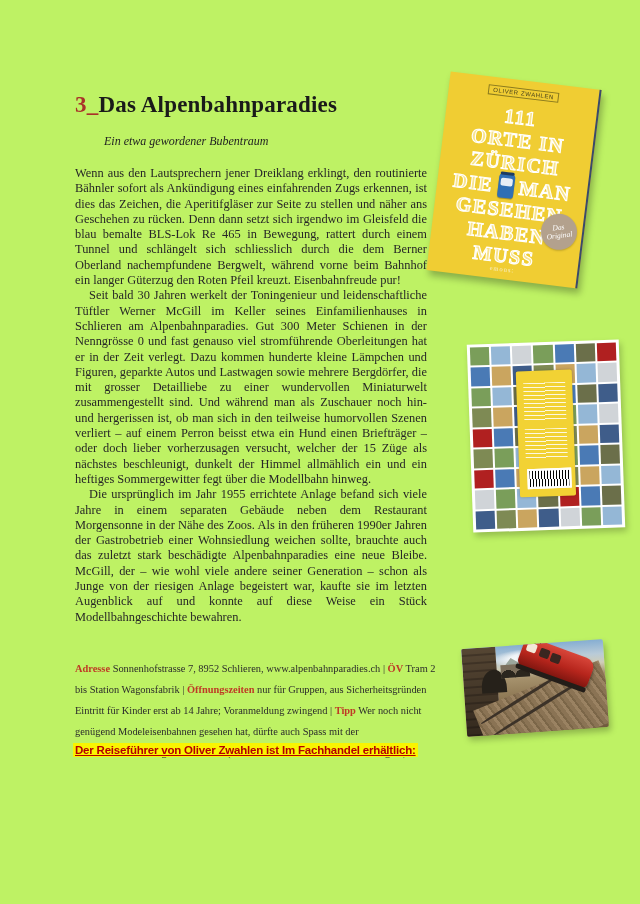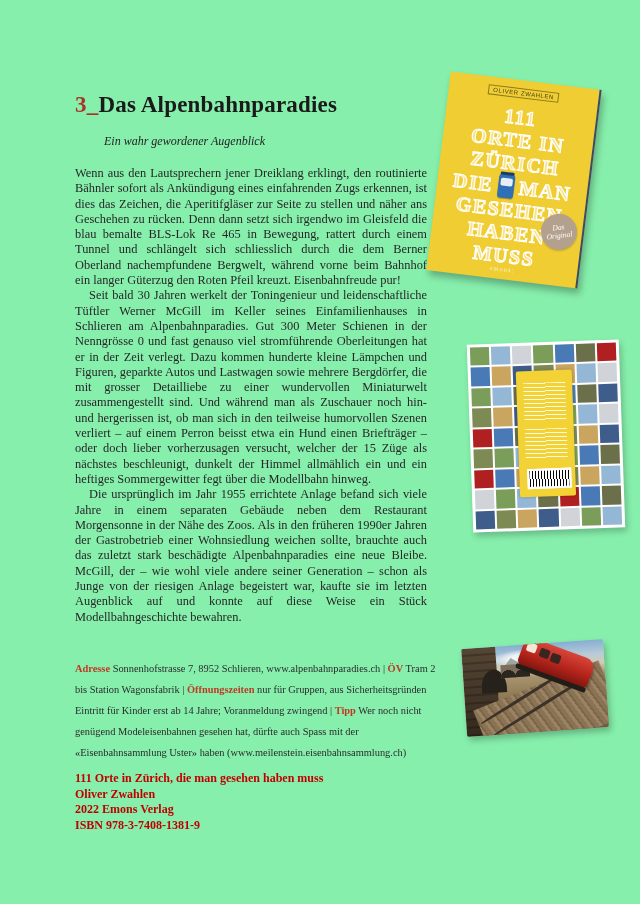--- a/index.html
+++ b/index.html
@@ -1,16 +1,16 @@
 <!DOCTYPE html>
 <html><head>
 <meta charset="utf-8">
 <style>
   html,body{margin:0;padding:0;background:#ffffff;}
-  .page{position:relative;width:640px;height:904px;background:#86efac;overflow:hidden;
+  .page{position:relative;width:640px;height:904px;background:#bef264;overflow:hidden;
         font-family:"Liberation Serif", serif;color:#1a1a1a;}
 
   
   .chapter-title{position:absolute;left:75px;top:92px;font-size:23px;font-weight:bold;
                  letter-spacing:.2px;white-space:nowrap;}
   .chapter-title .num{color:#a93229;}
   .subtitle{position:absolute;left:104px;top:134px;font-size:12px;font-style:italic;color:#222;}
 
   .body-text{position:absolute;left:75px;top:166px;width:352px;font-size:12.4px;
              line-height:15.3px;text-align:justify;color:#262626;}
@@ -104,39 +104,36 @@
               background:repeating-linear-gradient(90deg,#2e2a26 0 1px,transparent 1px 5px);}
 </style>
 </head>
 <body>
 
 <div class="page">
 
   <div class="chapter-title">
     <span class="num">3_</span><span>Das Alpenbahnparadies</span>
   </div>
-  <div class="subtitle">Ein wahr gewordener Augenblick</div>
+  <div class="subtitle">Ein etwa gewordener Bubentraum</div>
 
   <div class="body-text">
     <p>Wenn aus den Lautsprechern jener Dreiklang erklingt, den routinierte Bähnler sofort als Ankündigung eines einfahrenden Zugs erkennen, ist dies das Zeichen, die Aperitifgläser zur Seite zu stellen und näher ans Geschehen zu rücken. Denn dann setzt sich irgendwo im Gleisfeld die blau bemalte BLS-Lok Re 465 in Bewegung, rattert durch einem Tunnel und schlängelt sich schliesslich durch die dem Berner Oberland nachempfundene Bergwelt, während vorne beim Bahnhof ein langer Güterzug den Roten Pfeil kreuzt. Eisenbahnfreude pur!</p>
     <p>Seit bald 30 Jahren werkelt der Toningenieur und leidenschaftliche Tüftler Werner McGill im Keller seines Einfamilienhauses in Schlieren am Alpenbahnparadies. Gut 300 Meter Schienen in der Nenngrösse 0 und fast genauso viel stromführende Oberleitungen hat er in der Zeit verlegt. Dazu kommen hunderte kleine Lämpchen und Figuren, geparkte Autos und Lastwagen sowie mehrere Bergdörfer, die mit grosser Detailliebe zu einer wundervollen Miniaturwelt zusammengestellt sind. Und während man als Zuschauer noch hin- und hergerissen ist, ob man sich in den teilweise humorvollen Szenen verliert – auf einem Perron beisst etwa ein Hund einen Briefträger – oder doch lieber vorherzusagen versucht, welcher der 15 Züge als nächstes beschleunigt, dunkelt der Himmel allmählich ein und ein heftiges Sommergewitter fegt über die Modellbahn hinweg.</p>
     <p>Die ursprünglich im Jahr 1955 errichtete Anlage befand sich viele Jahre in einem separaten Gebäude neben dem Restaurant Morgensonne in der Nähe des Zoos. Als in den früheren 1990er Jahren der Gastrobetrieb einer Wohnsiedlung weichen sollte, brauchte auch das zuletzt stark beschädigte Alpenbahnparadies eine neue Bleibe. McGill, der – wie wohl viele andere seiner Generation – schon als Junge von der riesigen Anlage begeistert war, kaufte sie im letzten Augenblick auf und konnte auf diese Weise ein Stück Modellbahngeschichte bewahren.</p>
   </div>
 
   <div class="info-block">
     <span class="info-label">Adresse</span><span> Sonnenhofstrasse 7, 8952 Schlieren, www.alpenbahnparadies.ch  | </span><span class="info-label">ÖV</span><span> Tram 2 bis Station Wagonsfabrik | </span><span class="info-label">Öffnungszeiten</span><span> nur für Gruppen, aus Sicherheitsgründen Eintritt für Kinder erst ab 14 Jahre; Voranmeldung zwingend  | </span><span class="info-label">Tipp</span><span> Wer noch nicht genügend Modeleisenbahnen gesehen hat, dürfte auch Spass mit der «Eisenbahnsammlung Uster» haben (www.meilenstein.eisenbahnsammlung.ch)</span>
   </div>
 
-
-  <div class="promo-block">
-    <div>111 Orte in Zürich, die man gesehen haben muss</div>
-    <div>Oliver Zwahlen</div>
-    <div>2022 Emons Verlag</div>
-    <div>ISBN 978-3-7408-1381-9</div>
-  </div>
+  <div class="highlight-note">
+    <span>Der Reiseführer von Oliver Zwahlen ist Im Fachhandel erhältlich:</span>
+  </div>
+
 
   <div class="cover-front">
     <div class="author-chip">OLIVER ZWAHLEN</div>
     <div class="cover-title">
       <div class="row">111</div>
       <div class="row">ORTE IN</div>
       <div class="row">ZÜRICH</div>
       <div class="row">
         <span>DIE</span>
         <span class="tram-icon"></span>

